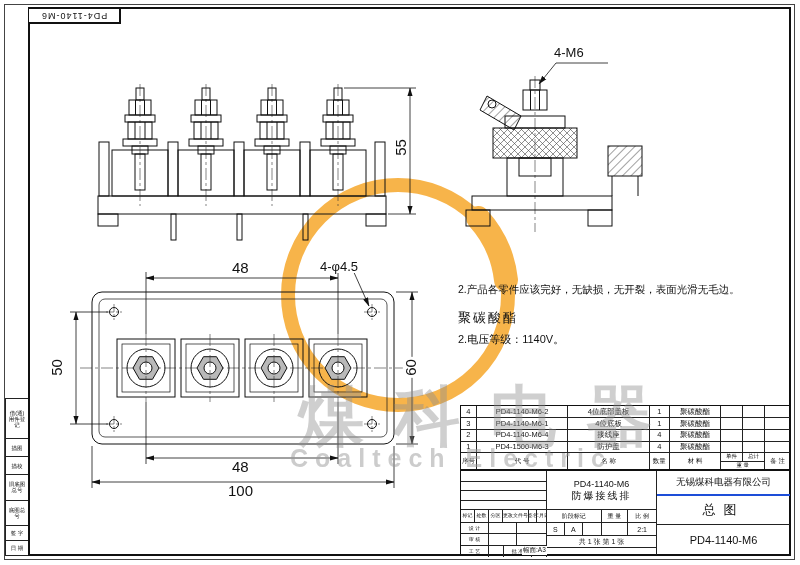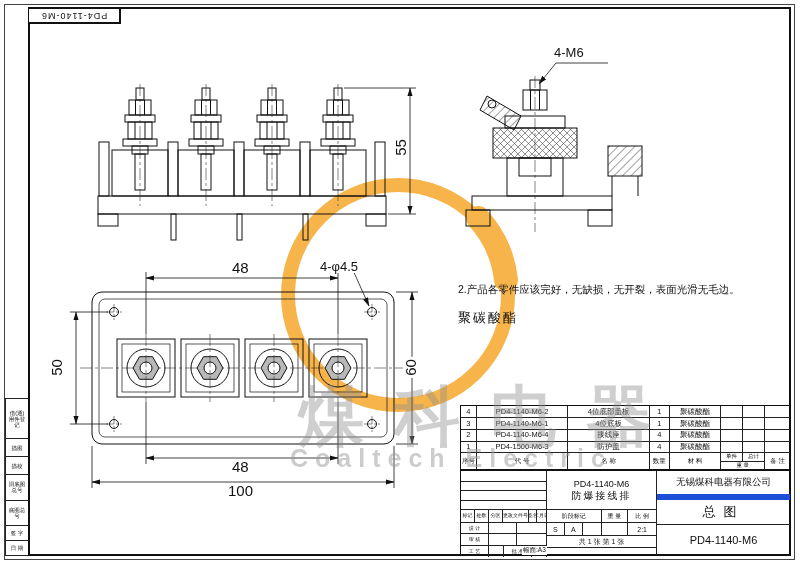--- a/index.html
+++ b/index.html
@@ -55,21 +55,21 @@
   .srow:first-child{border-top:none}
   .scell{display:flex;align-items:center;justify-content:center;border-right:1px solid #222;height:100%;overflow:hidden;white-space:nowrap;line-height:1}
   .scell:last-child{border-right:none}
   .mid-grid{width:110px;border-left:1px solid #222;display:flex;flex-direction:column;font-size:6px}
   .mrow{display:flex;border-top:1px solid #222}
   .mrow:first-child{border-top:none}
   .mcell{display:flex;align-items:center;justify-content:center;border-right:1px solid #222;overflow:hidden;white-space:nowrap;line-height:1}
   .mcell:last-child{border-right:none}
   .tb-right{width:136px;border-left:1px solid #222;display:flex;flex-direction:column}
   .company{height:24px;display:flex;align-items:center;justify-content:center;font-size:9.5px;white-space:nowrap}
-  .sheet-title{height:30px;border-top:6px solid #1d4ed8;display:flex;align-items:center;justify-content:center;font-size:13px;letter-spacing:8px}
+  .sheet-title{height:30px;border-top:2px solid #1d4ed8;display:flex;align-items:center;justify-content:center;font-size:13px;letter-spacing:8px}
   .drawing-no{height:32px;border-top:1px solid #222;display:flex;align-items:center;justify-content:center;font-size:11px}
   .format-note{left:522px;top:546px;font-size:6.5px;z-index:15;background:#fff;padding:0 1px}
 </style>
 </head>
 <body>
 
 <div class="abs frame-outer"></div>
 <div class="abs frame-inner"></div>
 
 <div class="abs corner-code">
@@ -223,20 +223,21 @@
 <div class="abs dim" style="left:230px;top:260px">48</div>
 <div class="abs dim small" style="left:318px;top:260px">4-φ4.5</div>
 <div class="abs dim rot" style="left:46px;top:360px">50</div>
 <div class="abs dim rot" style="left:400px;top:360px">60</div>
 <div class="abs dim" style="left:230px;top:459px">48</div>
 <div class="abs dim" style="left:226px;top:483px">100</div>
 
 <div class="abs" style="left:458px;top:277px;width:320px">
   <div class="tech-line" style="margin-top:6px">2.产品各零件应该完好，无缺损，无开裂，表面光滑无毛边。</div>
   <div class="tech-title" style="margin-top:12px">聚碳酸酯</div>
+  <div class="tech-line" style="margin-top:5px;font-size:11px">2.电压等级：1140V。</div>
 </div>
 
 <div class="abs wm-cn">煤科电器</div>
 <div class="abs wm-en">Coaltech Electric</div>
 
 <div class="abs parts">
   <div class="prow">
     <div class="cell c-no">4</div>
     <div class="cell c-code">PD4-1140-M6-2</div>
     <div class="cell c-name">4位底部盖板</div>

